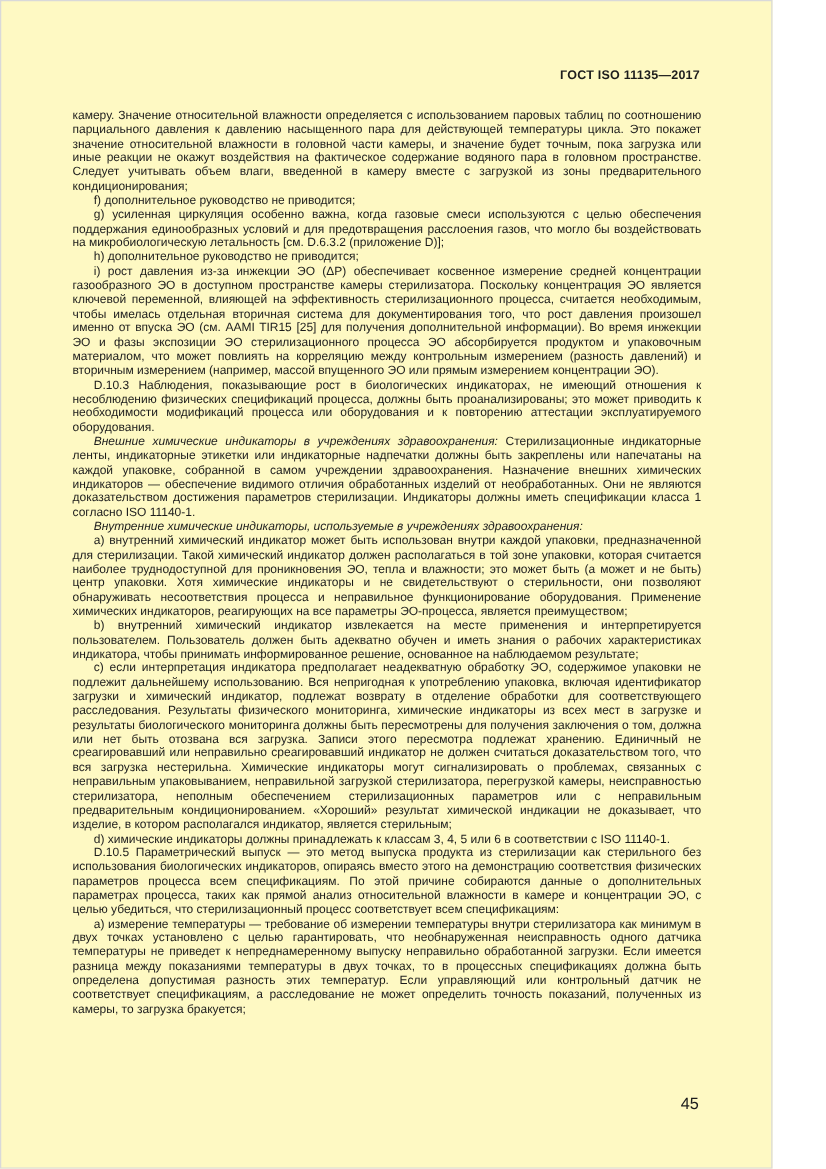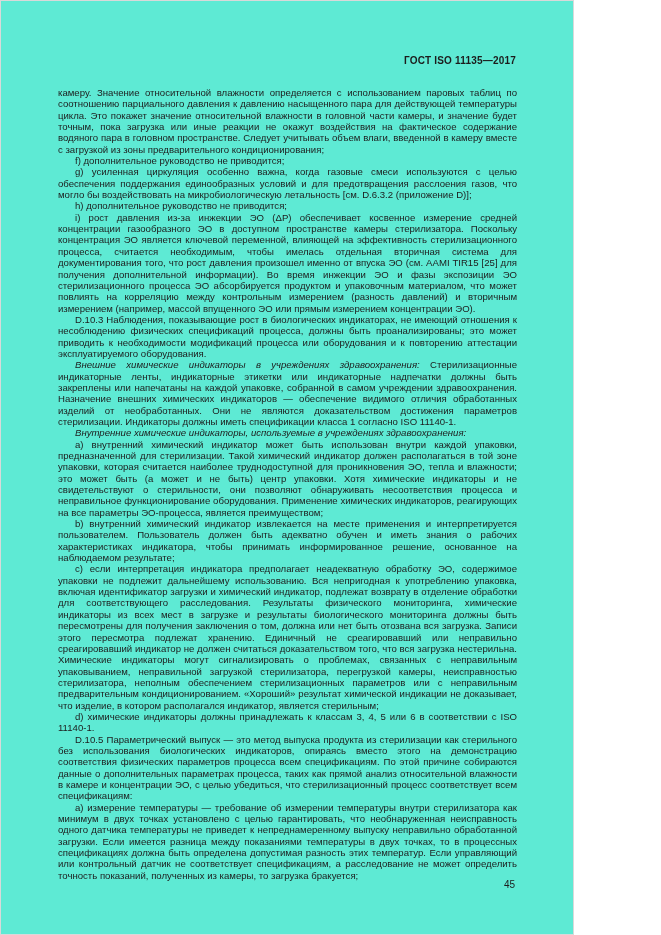--- a/index.html
+++ b/index.html
@@ -2,24 +2,24 @@
 <html lang="ru"><head>
 <meta charset="utf-8">
 <style>
   html, body {
     margin: 0;
     padding: 0;
     background: #ffffff;
   }
   .page {
     position: relative;
-    width: 574px;
+    width: 618px;
     height: 935px;
     box-sizing: border-box;
-    background: #5eead4;
+    background: #fef9c3;
     border: 1px solid #d9d9d9;
     font-family: "Liberation Sans", sans-serif;
     color: #1c1c1c;
     overflow: hidden;
   }
   .doc-header {
     position: absolute;
     top: 54px;
     right: 57px;
     font-size: 10px;
@@ -43,21 +43,21 @@
   .para.indent {
     text-indent: 17px;
   }
   .it {
     font-style: italic;
   }
   .page-number {
     position: absolute;
     bottom: 44px;
     right: 58px;
-    font-size: 10px;
+    font-size: 13px;
     color: #1c1c1c;
   }
 </style>
 </head>
 <body>
 
 <div class="page">
   <div class="doc-header">ГОСТ ISO 11135—2017</div>
 
   <div class="doc-body">

